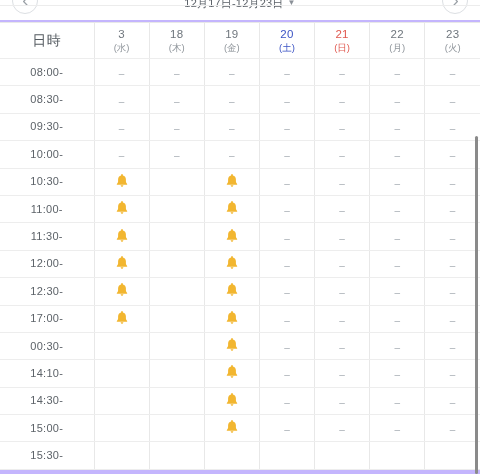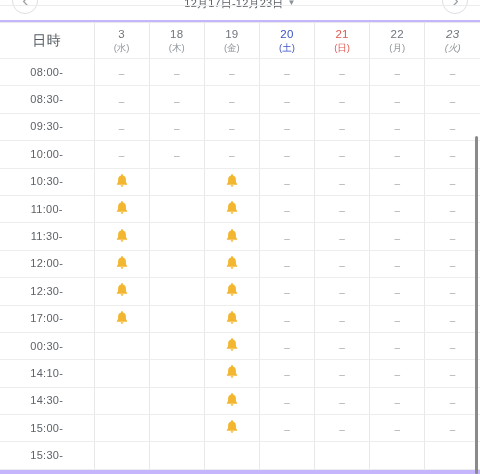--- a/index.html
+++ b/index.html
@@ -96,21 +96,21 @@
 
   table.cal th,
   table.cal td {
     border-right: 1px solid #e8e8e8;
     border-bottom: 1px solid #ededed;
     text-align: center;
     vertical-align: middle;
     background: #ffffff;
   }
   table.cal th:last-child,
-  table.cal td:last-child { border-right: none; font-style: italic; }
+  table.cal td:last-child { border-right: none; }
 
   
   thead th {
     height: 36px;
     padding: 0;
     font-weight: normal;
     border-top: 1px solid #e8e8e8;
     border-bottom: 1px solid #e0e0e0;
   }
   .th-label {

